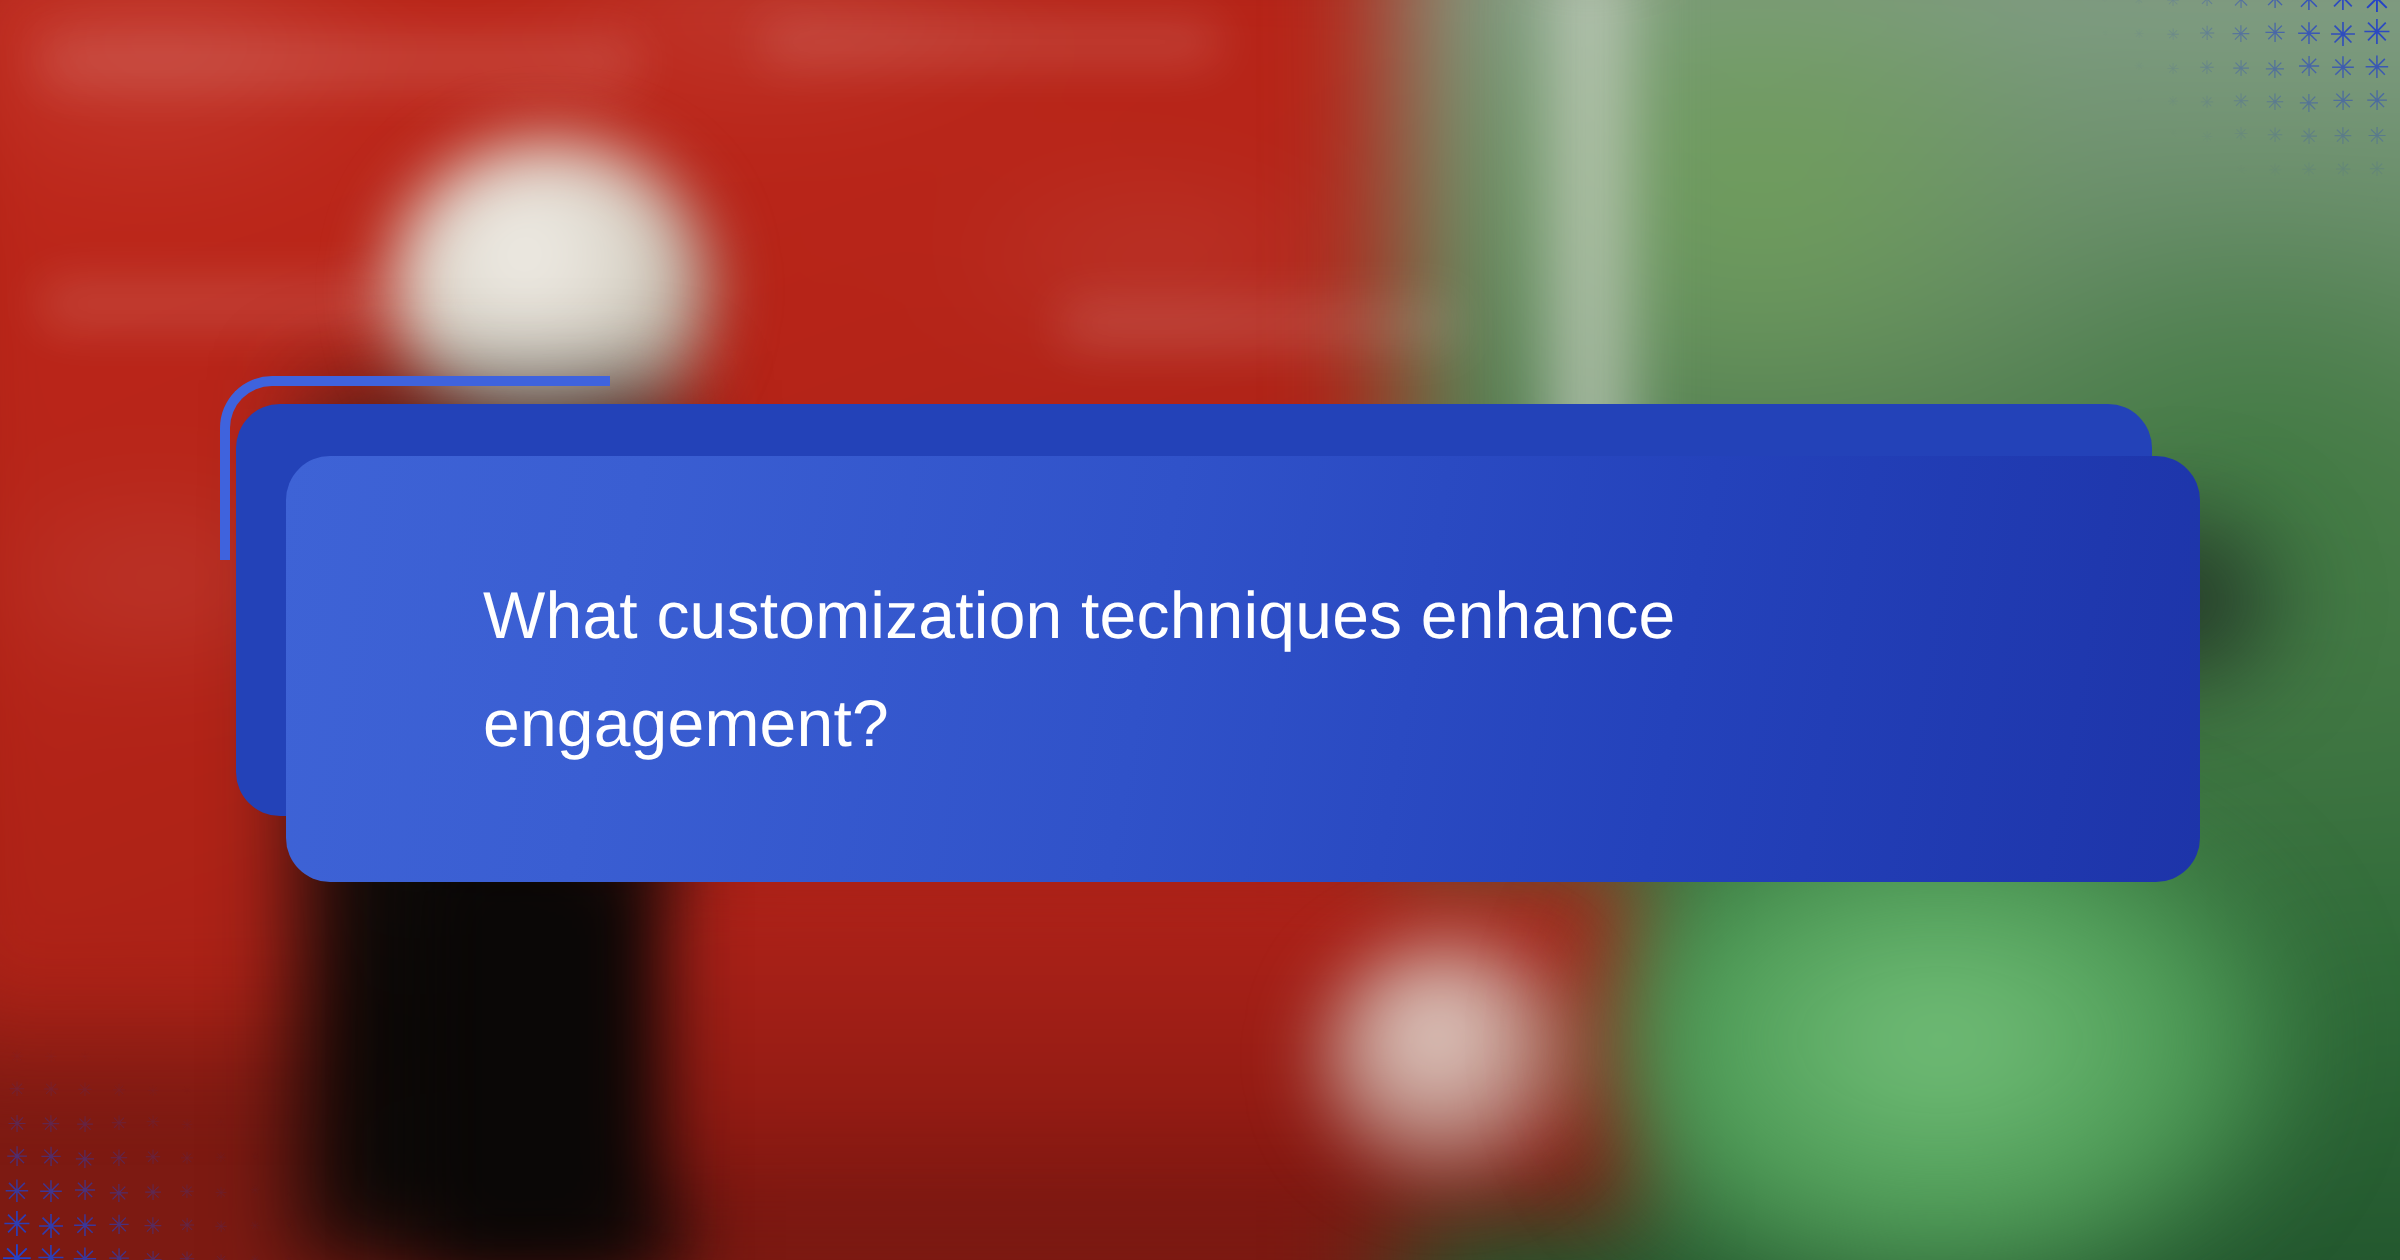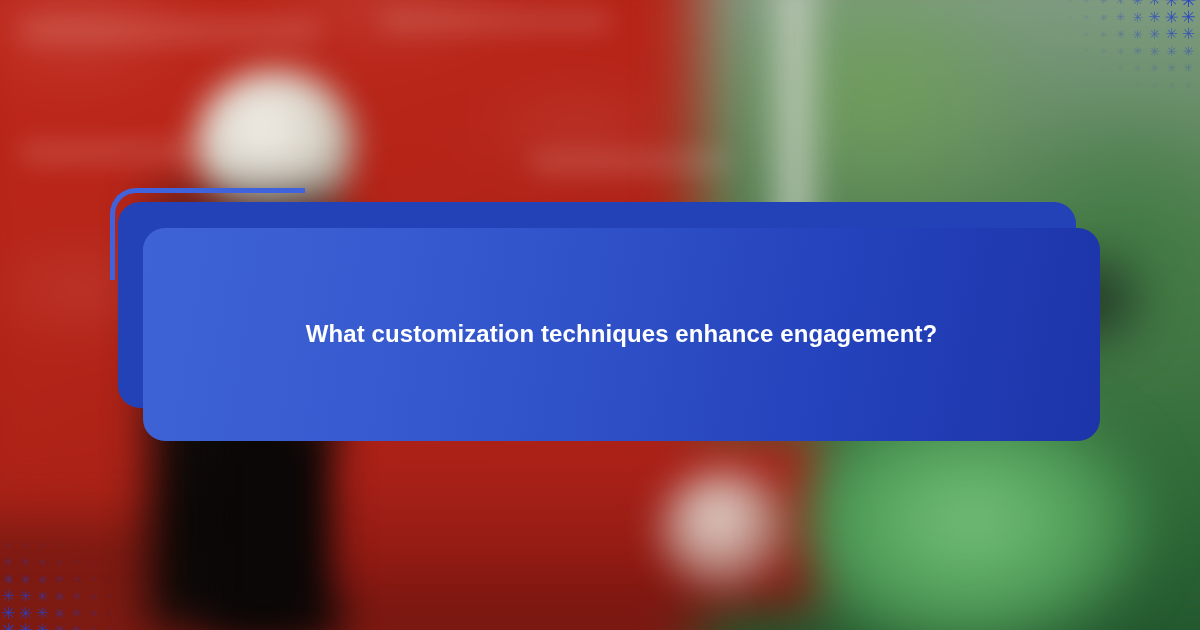--- a/index.html
+++ b/index.html
@@ -184,23 +184,23 @@
     border-radius:22px;
     background: linear-gradient(100deg, #3e63d6 0%, #3a5ed2 18%, #3052c9 45%, #2442bb 72%, #1d34a9 100%);
     display:flex;
     align-items:center;
     justify-content:center;
     padding:14px 70px;
   }
 
   #question-text {
     color:#ffffff;
-    font-size:24px;
+    font-size:33px;
     line-height:1.62;
-    font-weight:700;
+    font-weight:400;
     letter-spacing:0.1px;
     max-width:760px;
     text-rendering:optimizeLegibility;
   }
 </style>
 </head>
 <body>
 
 <div id="stage">
 

